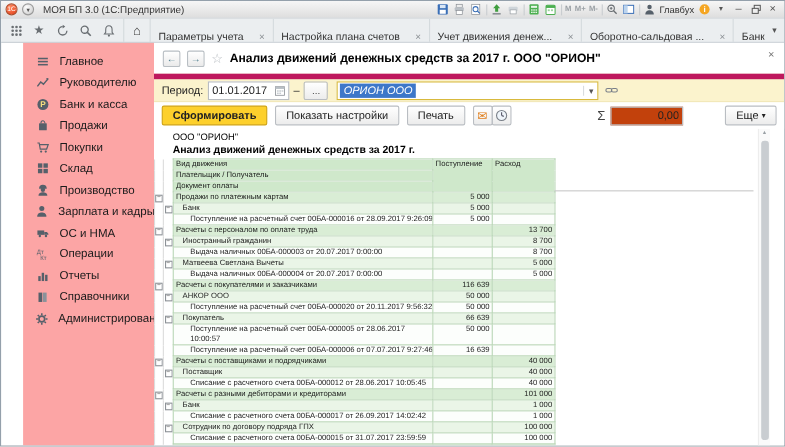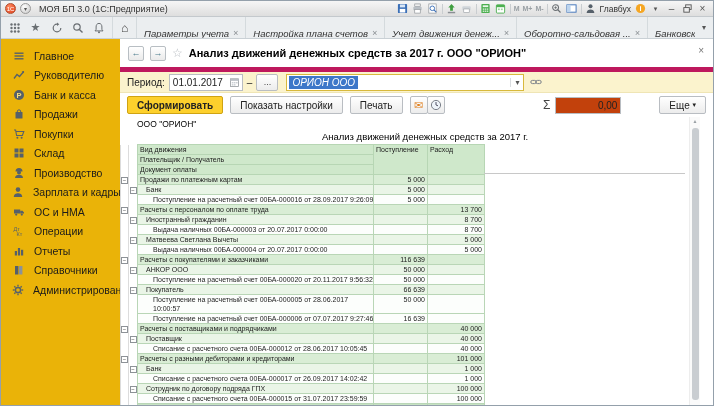--- a/index.html
+++ b/index.html
@@ -20,27 +20,27 @@
   .win-ctl { font-size:10px; color:#555; width:13px; text-align:center; line-height:10px; }
   .sep { width:1px; height:10px; background:#c9cdd0; }
 
   
   .tabbar { height:22px; background:#ebeef0; border-bottom:1px solid #c9d0d5; display:flex; align-items:stretch; }
   .quick { display:flex; align-items:center; padding:0 4px; gap:2px; border-right:1px solid #d4dadd; }
   .qi { width:19px; height:18px; display:inline-flex; align-items:center; justify-content:center; color:#6a6f73; font-size:11px; }
   .qi svg { width:12px; height:12px; }
   .home-tab { width:24px; display:flex; align-items:center; justify-content:center; font-size:12px; color:#444; border-right:1px solid #d4dadd; }
   .tabs { display:flex; flex:1; overflow:hidden; }
-  .tab { position:relative; display:flex; align-items:center; gap:4px; padding:16px 7px; font-size:9.5px; color:#333; border-right:1px solid #d4dadd; white-space:nowrap;font-style:italic; }
+  .tab { position:relative; display:flex; align-items:center; gap:14px; padding:16px 7px; font-size:9.5px; color:#333; border-right:1px solid #d4dadd; white-space:nowrap; }
   .tab .tab-close { color:#8a8f93; font-size:9px; }
   .tab-overflow { width:18px; display:flex; align-items:center; justify-content:center; font-size:8px; color:#555; }
 
   
   .main { display:flex; height:366px; }
-  .sidebar { width:119px; background:#eab308; padding-top:7px; flex-shrink:0; }
+  .sidebar { width:119px; background:#fca5a5; padding-top:7px; flex-shrink:0;margin-left:20px; }
   .sb-item { height:19.5px; display:flex; align-items:center; gap:9px; padding-left:11px; font-size:10.5px; color:#1b1b1b; white-space:nowrap; }
   .sb-item .ic { width:13px; height:13px; display:inline-flex; align-items:center; justify-content:center; color:#565c61; font-size:11px; }
   .sb-item .ic svg { width:12px; height:12px; }
   .content { flex:1; display:flex; flex-direction:column; background:#fff; position:relative; }
 
   
   .nav-row { height:28px; display:flex; align-items:center; padding:0 8px; gap:6px; position:relative; }
   .nav-btn { width:16px; height:15px; border:1px solid #b8bec3; border-radius:2px; background:linear-gradient(#fff,#eaeaea); font-size:9px; color:#4a7b8c; display:inline-flex; align-items:center; justify-content:center; }
   .fav-star { color:#b9bec3; font-size:12px; }
   .page-title { font-size:11px; font-weight:bold; color:#000; white-space:nowrap; }
@@ -67,21 +67,21 @@
   .icon-btn svg { width:12px; height:12px; }
   .env { color:#e08020; font-size:11px; }
   .right-group { margin-left:auto; display:flex; align-items:center; gap:5px; }
   .sigma { font-size:12px; color:#444; }
   .sum-input { width:66px; height:17px; border:1px solid #b9bdc2; font-size:10px; text-align:right; padding:0 3px; color:#222; background:#c2410c; font-family:"Liberation Sans",sans-serif; }
   .more-gap { width:28px; }
 
   
   .report { flex:1; position:relative; overflow:hidden; padding-top:2px; }
   .r-org { margin-left:17px; font-size:8.5px; color:#000; height:11px; line-height:11px; white-space:nowrap; }
-  .r-title { margin-left:17px; font-size:9.5px; font-weight:normal; color:#000; height:14px; line-height:13px; white-space:nowrap;text-align:center; }
+  .r-title { margin-left:17px; font-size:9.5px; font-weight:bold; color:#000; height:14px; line-height:13px; white-space:nowrap; }
   table.rt { border-collapse:collapse; table-layout:fixed; width:364px; }
   .rt td, .rt th { font-size:7px; line-height:9px; height:9px; padding:0 2px; overflow:hidden; white-space:nowrap; font-weight:normal; text-align:left; color:#1c1c1c; vertical-align:top; }
   .rt .hcell { background:#cfe8cb; border:1px solid #b7d6b4; }
   .rt .hnum { background:#cfe8cb; border:1px solid #b7d6b4; vertical-align:top; }
   .rt .tree { border-left:1px solid #dcdcdc; padding:0; text-align:center; vertical-align:middle; }
   .minusbox { display:inline-block; width:7px; height:7px; border:1px solid #8d9297; background:#fff; font-size:6px; line-height:5px; color:#444; text-align:center; }
   .rt .c-label, .rt .c-num { border:1px solid #b9d6b6; }
   .rt .c-num { text-align:right; }
   tr.lvl1 .c-label, tr.lvl1 .c-num { background:#d9edd5; }
   tr.lvl2 .c-label, tr.lvl2 .c-num { background:#eaf5e7; }

